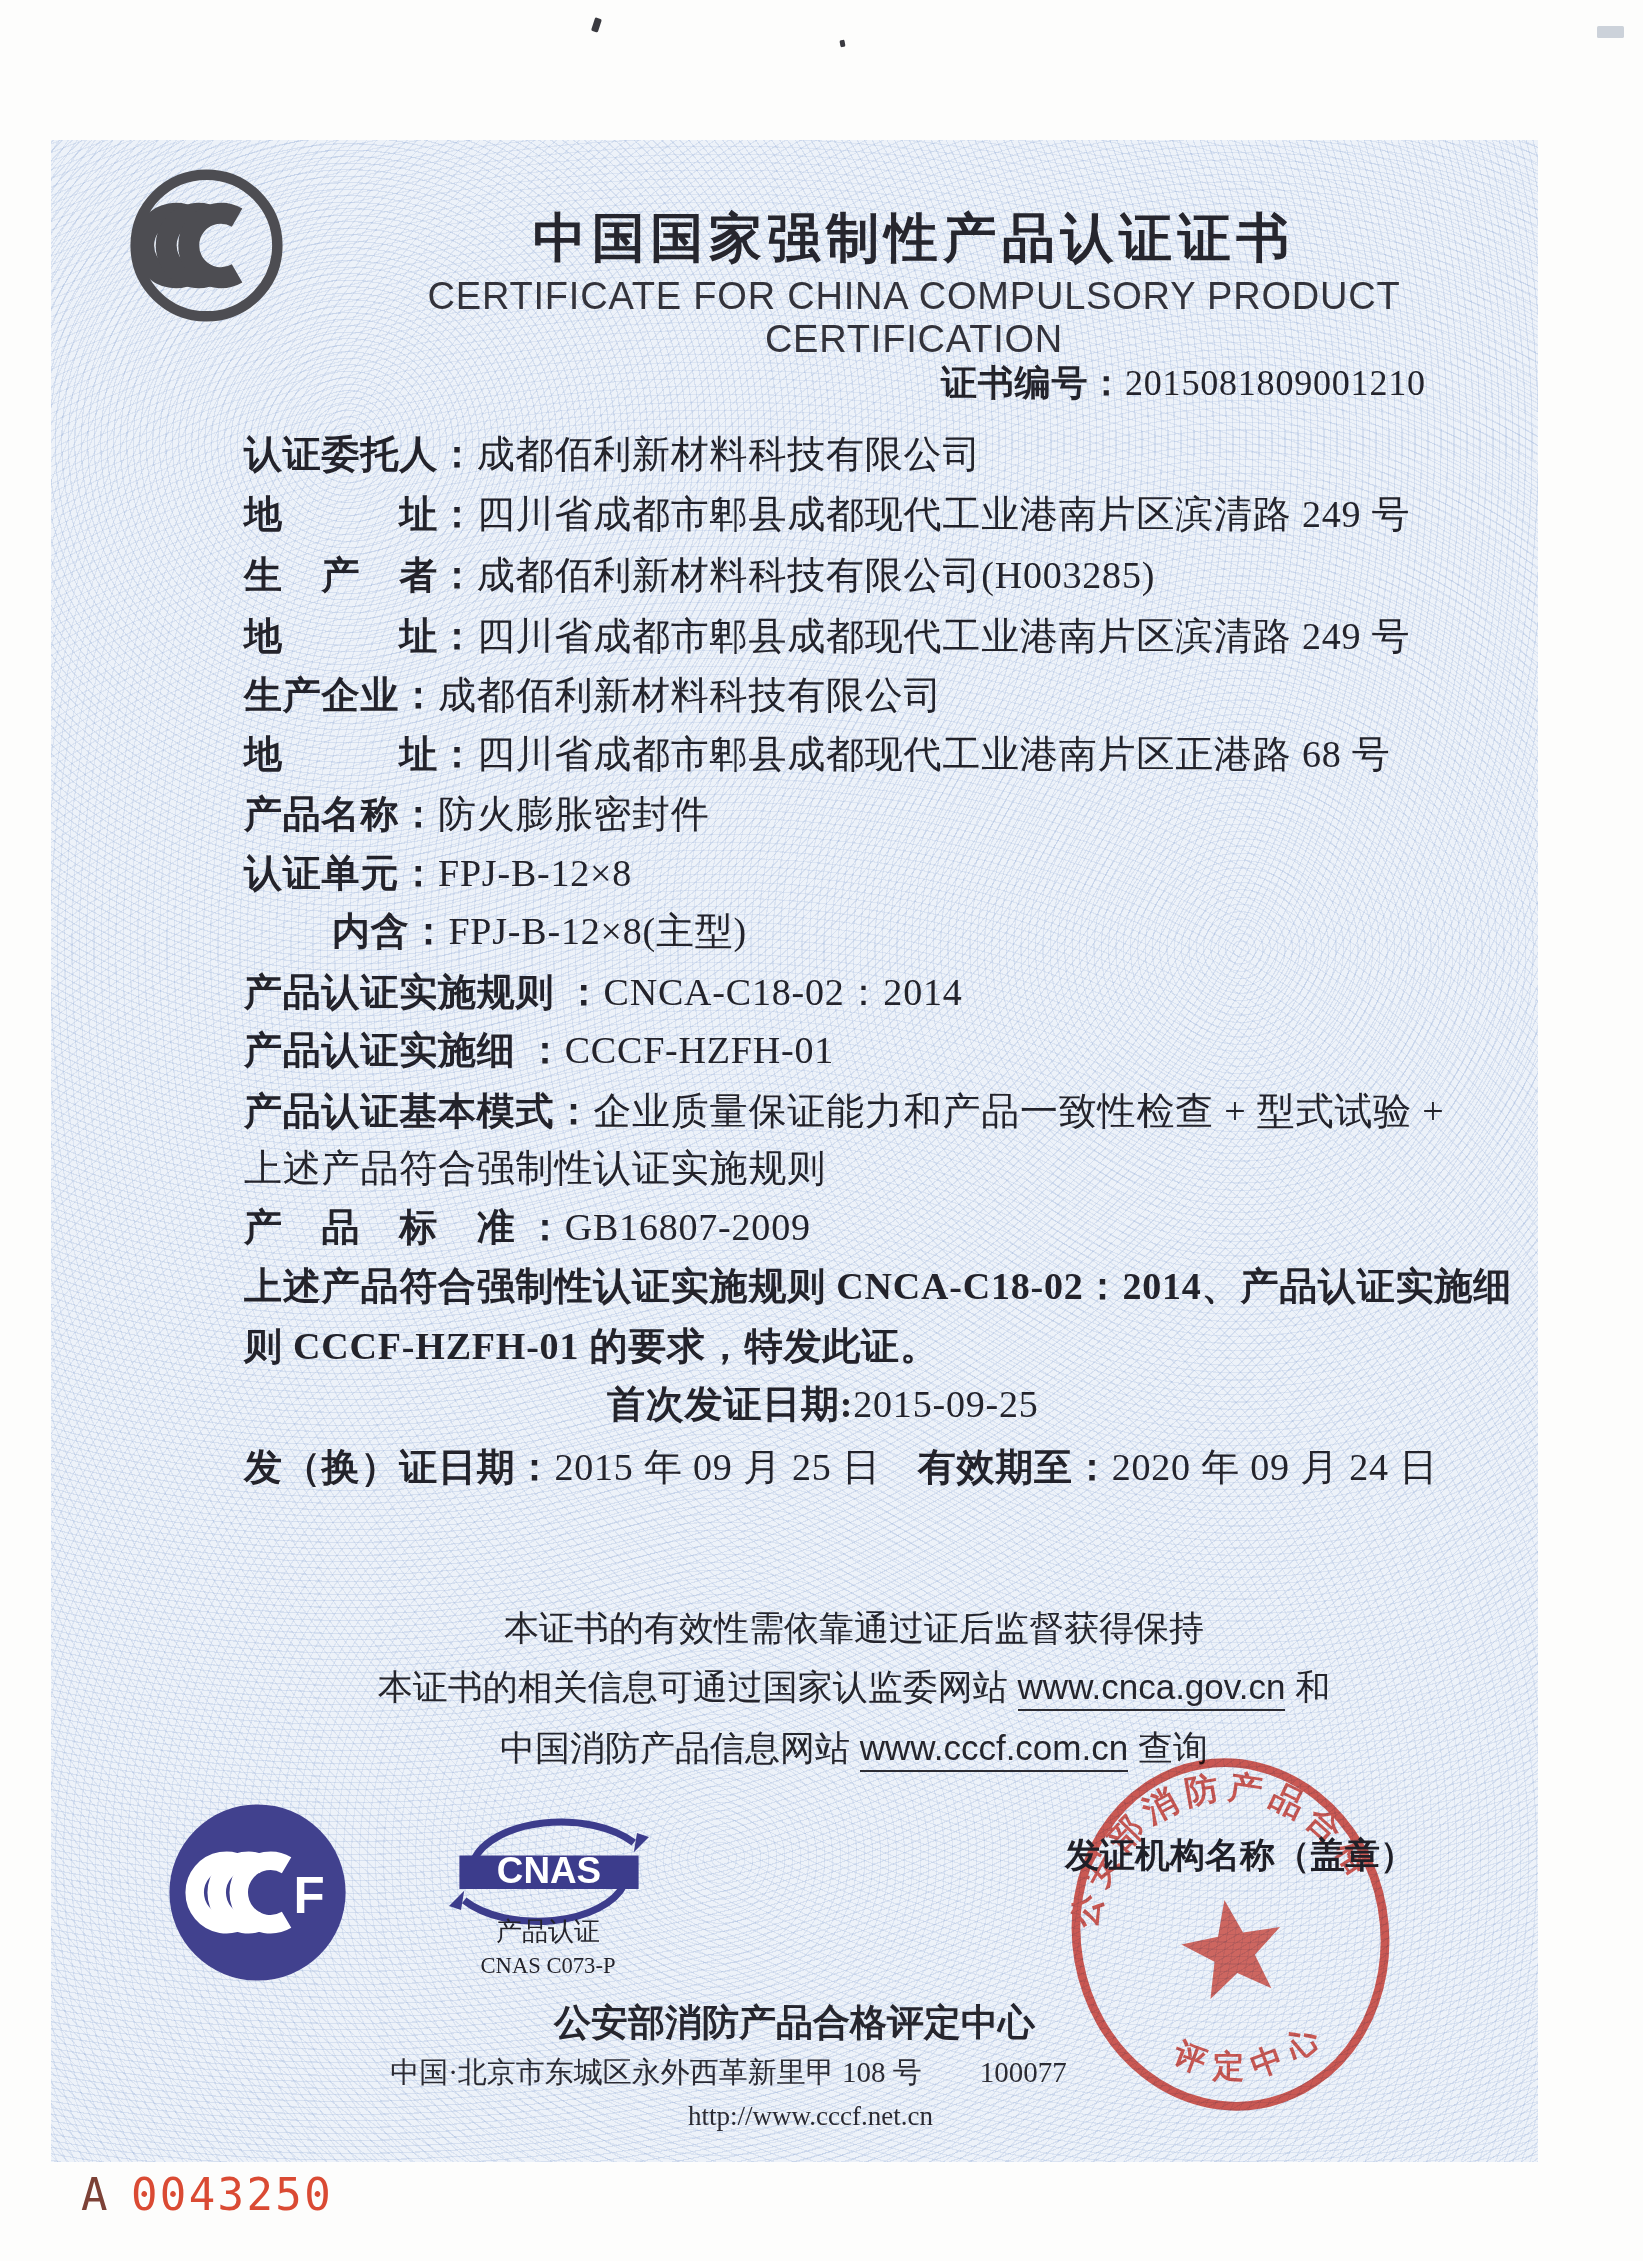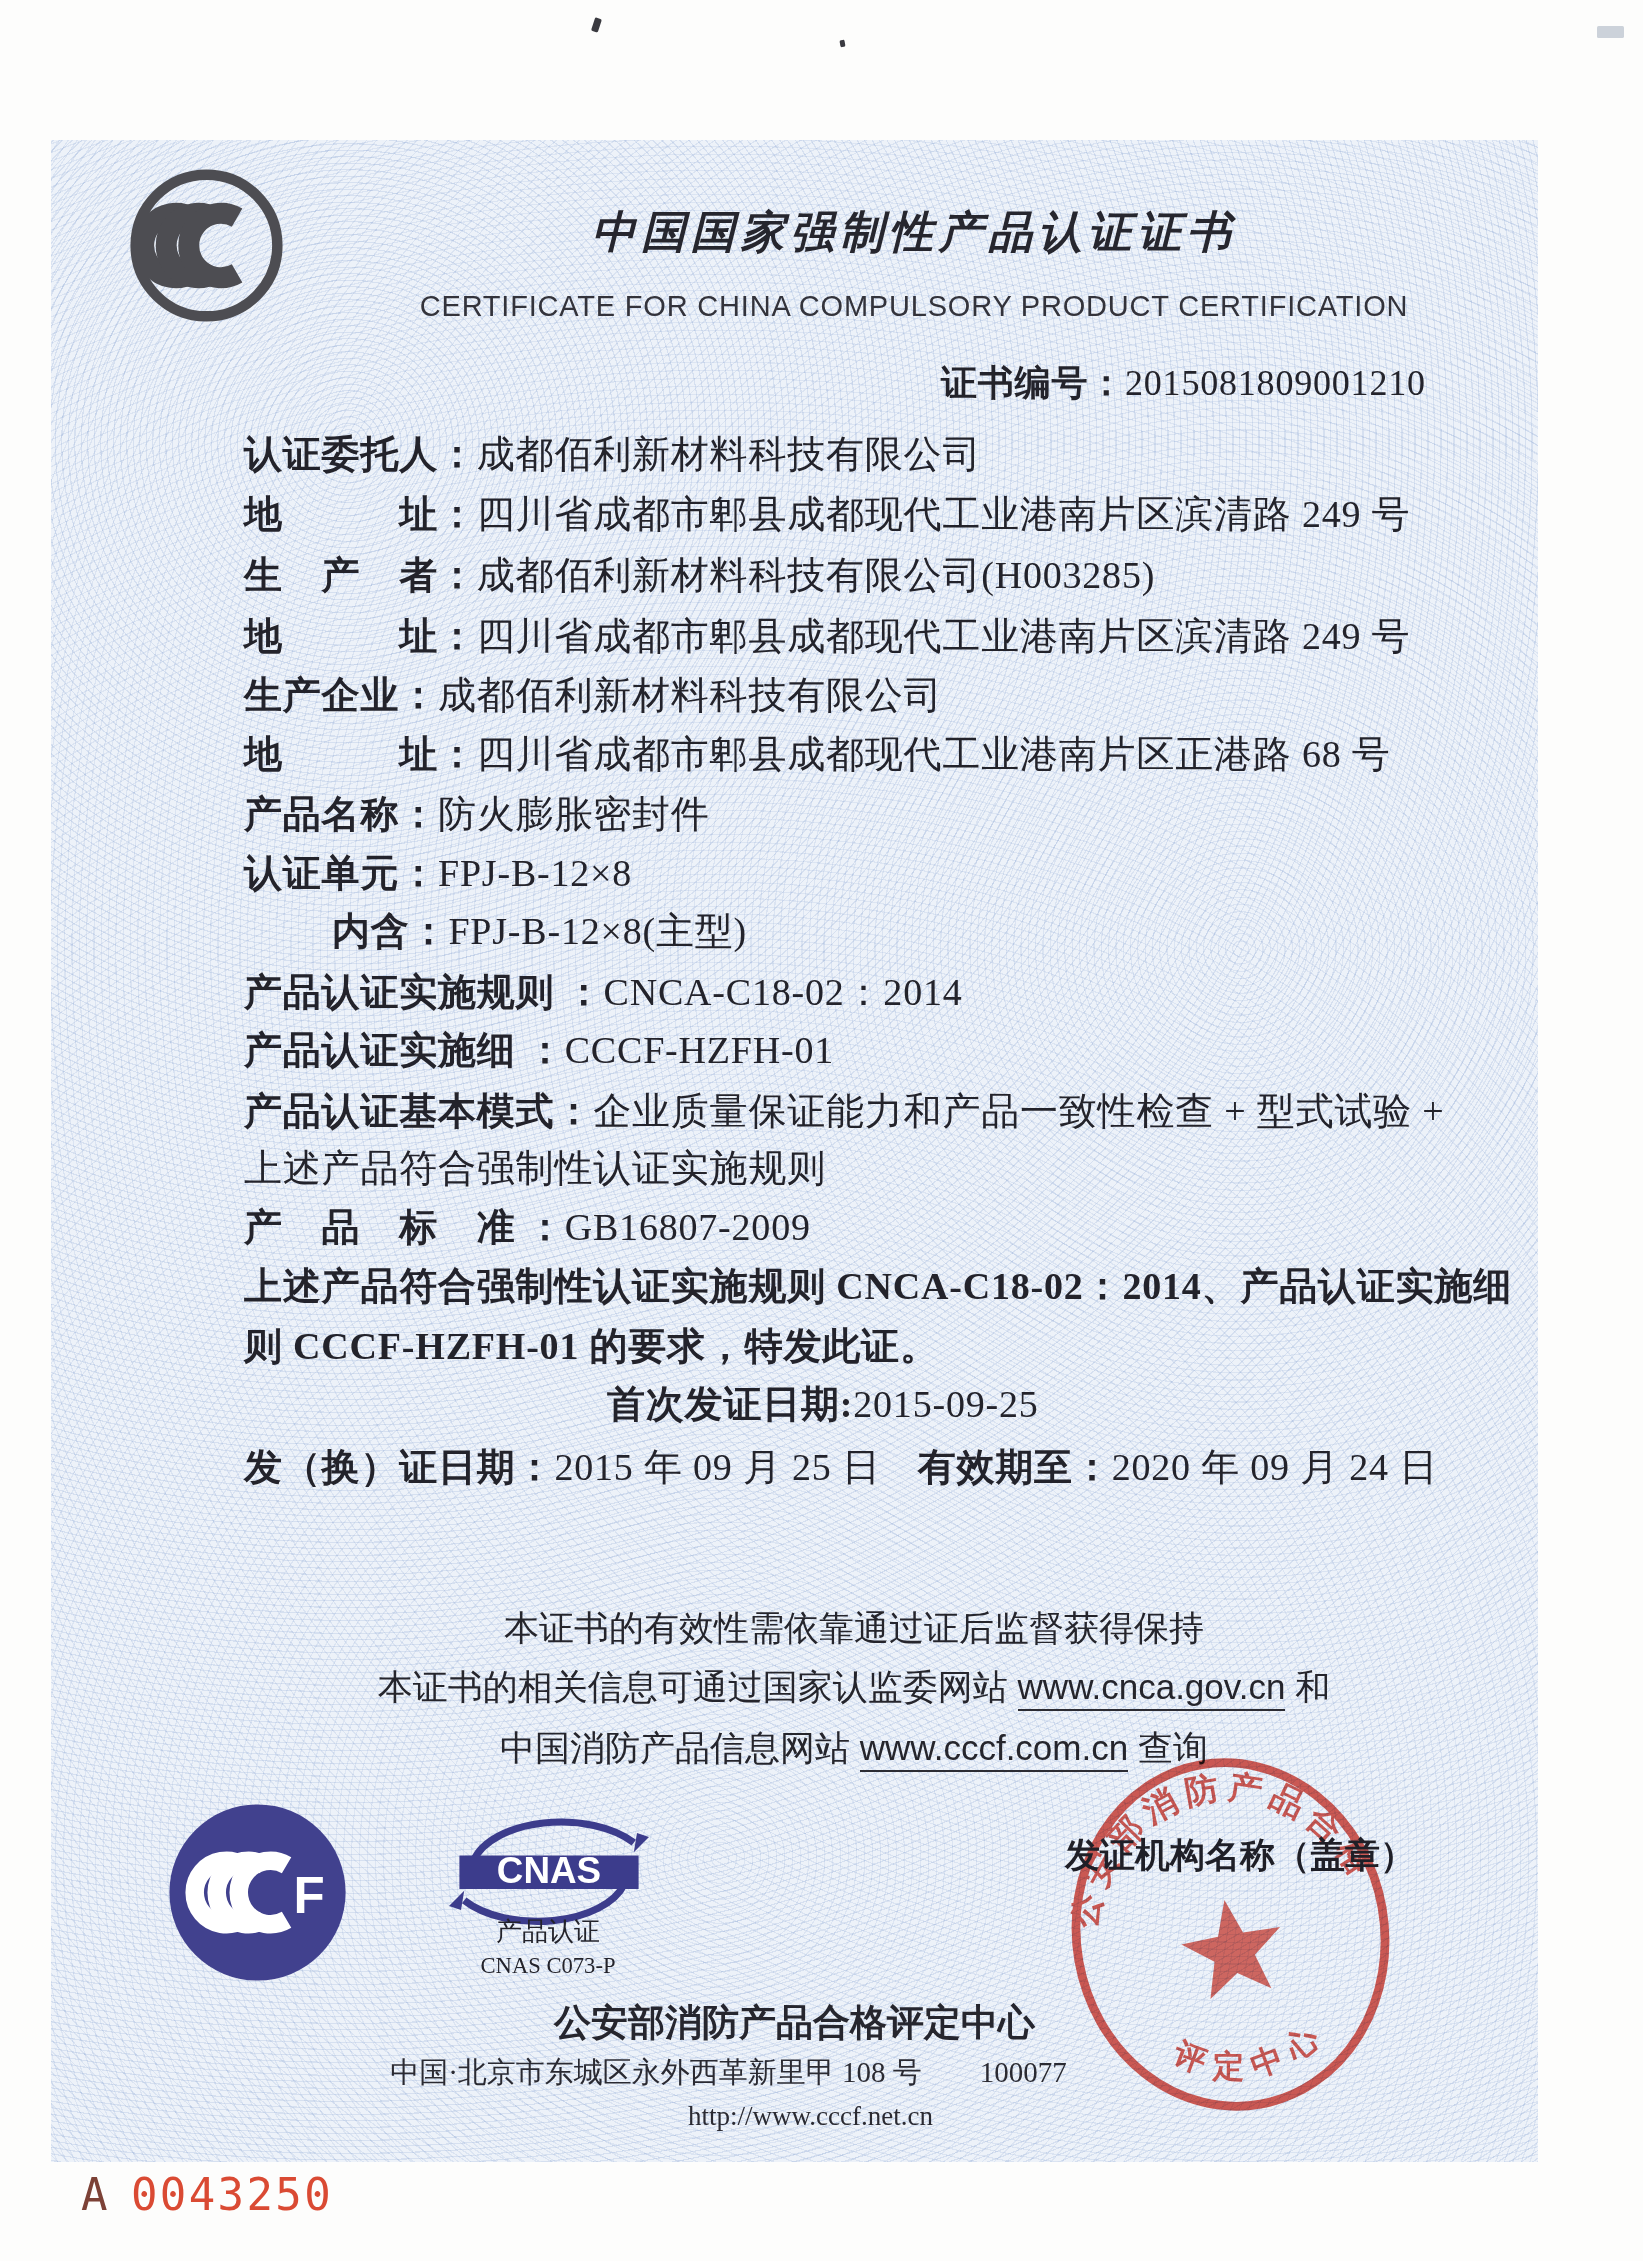--- a/index.html
+++ b/index.html
@@ -15,23 +15,23 @@
   .panel{
     position:absolute;left:51px;top:140px;width:1487px;height:2022px;
     background-color:#edf2f9;
     background-image:
       repeating-radial-gradient(circle at 20% 15%, rgba(122,152,204,.20) 0 1.2px, rgba(255,255,255,0) 1.2px 6.5px),
       repeating-radial-gradient(circle at 80% 40%, rgba(122,152,204,.16) 0 1.2px, rgba(255,255,255,0) 1.2px 7.3px),
       repeating-radial-gradient(circle at 45% 85%, rgba(122,152,204,.15) 0 1.2px, rgba(255,255,255,0) 1.2px 8px);
   }
   .ccc-logo{position:absolute;left:75px;top:25px;width:161px;height:161px;}
   .title-wrap{position:absolute;left:242px;top:63px;width:1242px;text-align:center;}
-  .title-cn{font-size:44px;font-weight:bold;letter-spacing:5.6px;color:#26262e;font-style:italic;}
-  .title-en{margin-top:28px;font-family:"Liberation Sans","DejaVu Sans",sans-serif;
-            font-size:29px;color:#33333b;letter-spacing:0.8px;}
+  .title-cn{font-size:53px;font-weight:bold;letter-spacing:5.6px;color:#26262e;}
+  .title-en{margin-top:0;font-family:"Liberation Sans","DejaVu Sans",sans-serif;
+            font-size:38px;color:#33333b;letter-spacing:0.8px;}
   .line{position:absolute;left:193px;font-size:38px;white-space:nowrap;letter-spacing:0.8px;color:#23232b;}
   .b{font-weight:bold;}
   .cert-no{left:890px;top:219px;font-size:36px;}
   .lt0{top:289px;} .lt1{top:349px;} .lt2{top:410px;} .lt3{top:471px;}
   .lt4{top:530px;} .lt5{top:589px;} .lt6{top:649px;} .lt7{top:708px;}
   .lt8{top:766px;left:281px;} .lt9{top:827px;} .lt10{top:885px;}
   .lt11{top:946px;} .lt12{top:1003px;} .lt13{top:1062px;}
   .st1{top:1121px;font-weight:bold;} .st2{top:1181px;font-weight:bold;}
   .first-issue{top:1239px;left:556px;}
   .issue-line{top:1302px;}

